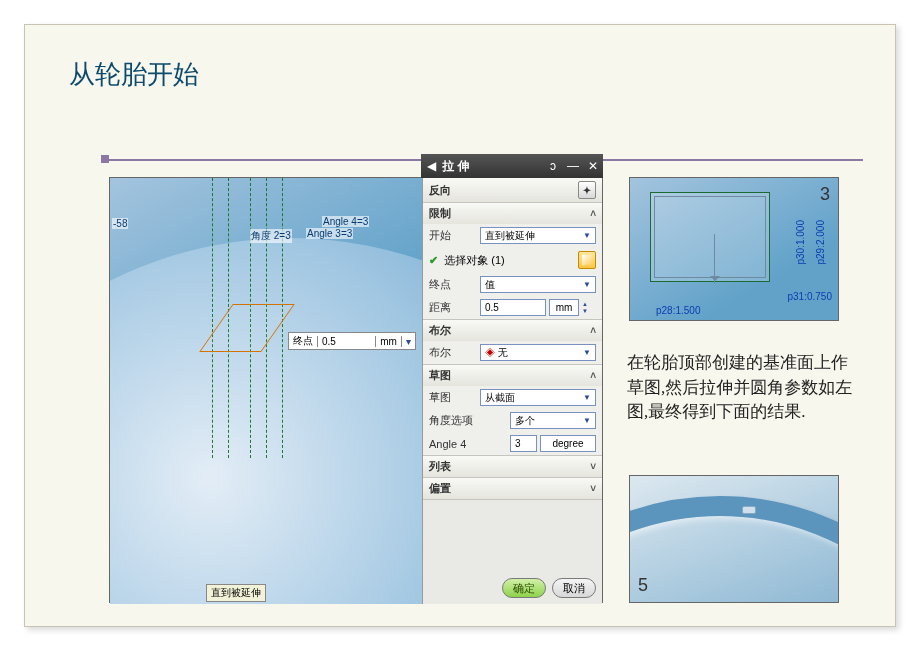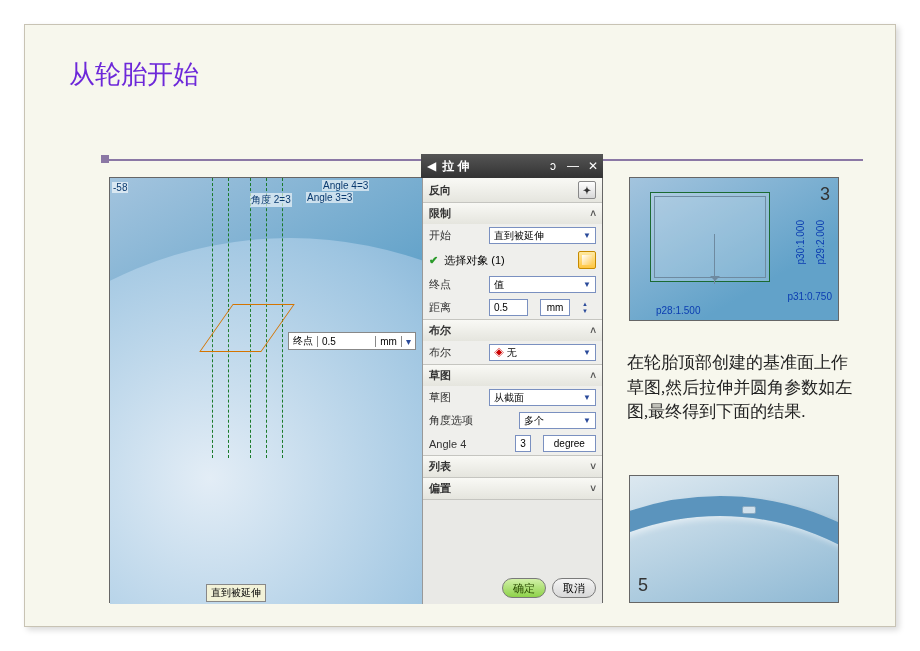--- a/index.html
+++ b/index.html
@@ -19,21 +19,21 @@
     height: 603px;
     background: #f7f7ed;
     border: 1px solid #c8c3b4;
     box-shadow: 3px 3px 6px rgba(0,0,0,0.15);
   }
   .title {
     position: absolute;
     left: 44px;
     top: 32px;
     font-size: 26px;
-    color: #6d28d9;
+    color: #0c4a6e;
     font-family: "SimSun", serif;
     font-weight: 500;
   }
   .rule {
     position: absolute;
     left: 84px;
     top: 134px;
     width: 754px;
     height: 2px;
     background: #8b78a5;
@@ -75,20 +75,21 @@
     border-left: 1px dashed #1a7a2a;
     height: 280px;
   }
   .vp-label {
     position: absolute;
     font-size: 10px;
     color: #0a3a6f;
     background: rgba(255,255,255,0.6);
     padding: 0 1px;
     white-space: nowrap;
+    margin-top: 36px;
   }
   .origin-box {
     position: absolute;
     left: 106px; top: 126px;
     width: 62px; height: 48px;
     border: 1.5px solid #d47400;
     transform: rotate(0deg) skewX(-35deg);
     background: rgba(255,255,255,0.05);
   }
   .dim-input {
@@ -162,21 +163,21 @@
     font-weight: bold;
     display: flex; align-items: center;
     justify-content: space-between;
     color: #333;
   }
   .sec-head .chev { font-size: 10px; color: #555; }
   .row {
     display: flex;
     align-items: center;
     padding: 3px 6px;
-    gap: 12px;
+    gap: 3px;
     background: #efefec;
   }
   .row .lbl { width: 48px; color: #333; }
   .row .lbl-wide { width: 78px; color: #333; }
   .sel, .txtfield {
     flex: 1;
     height: 17px;
     background: #fff;
     border: 1px solid #7a90c0;
     display: flex;

